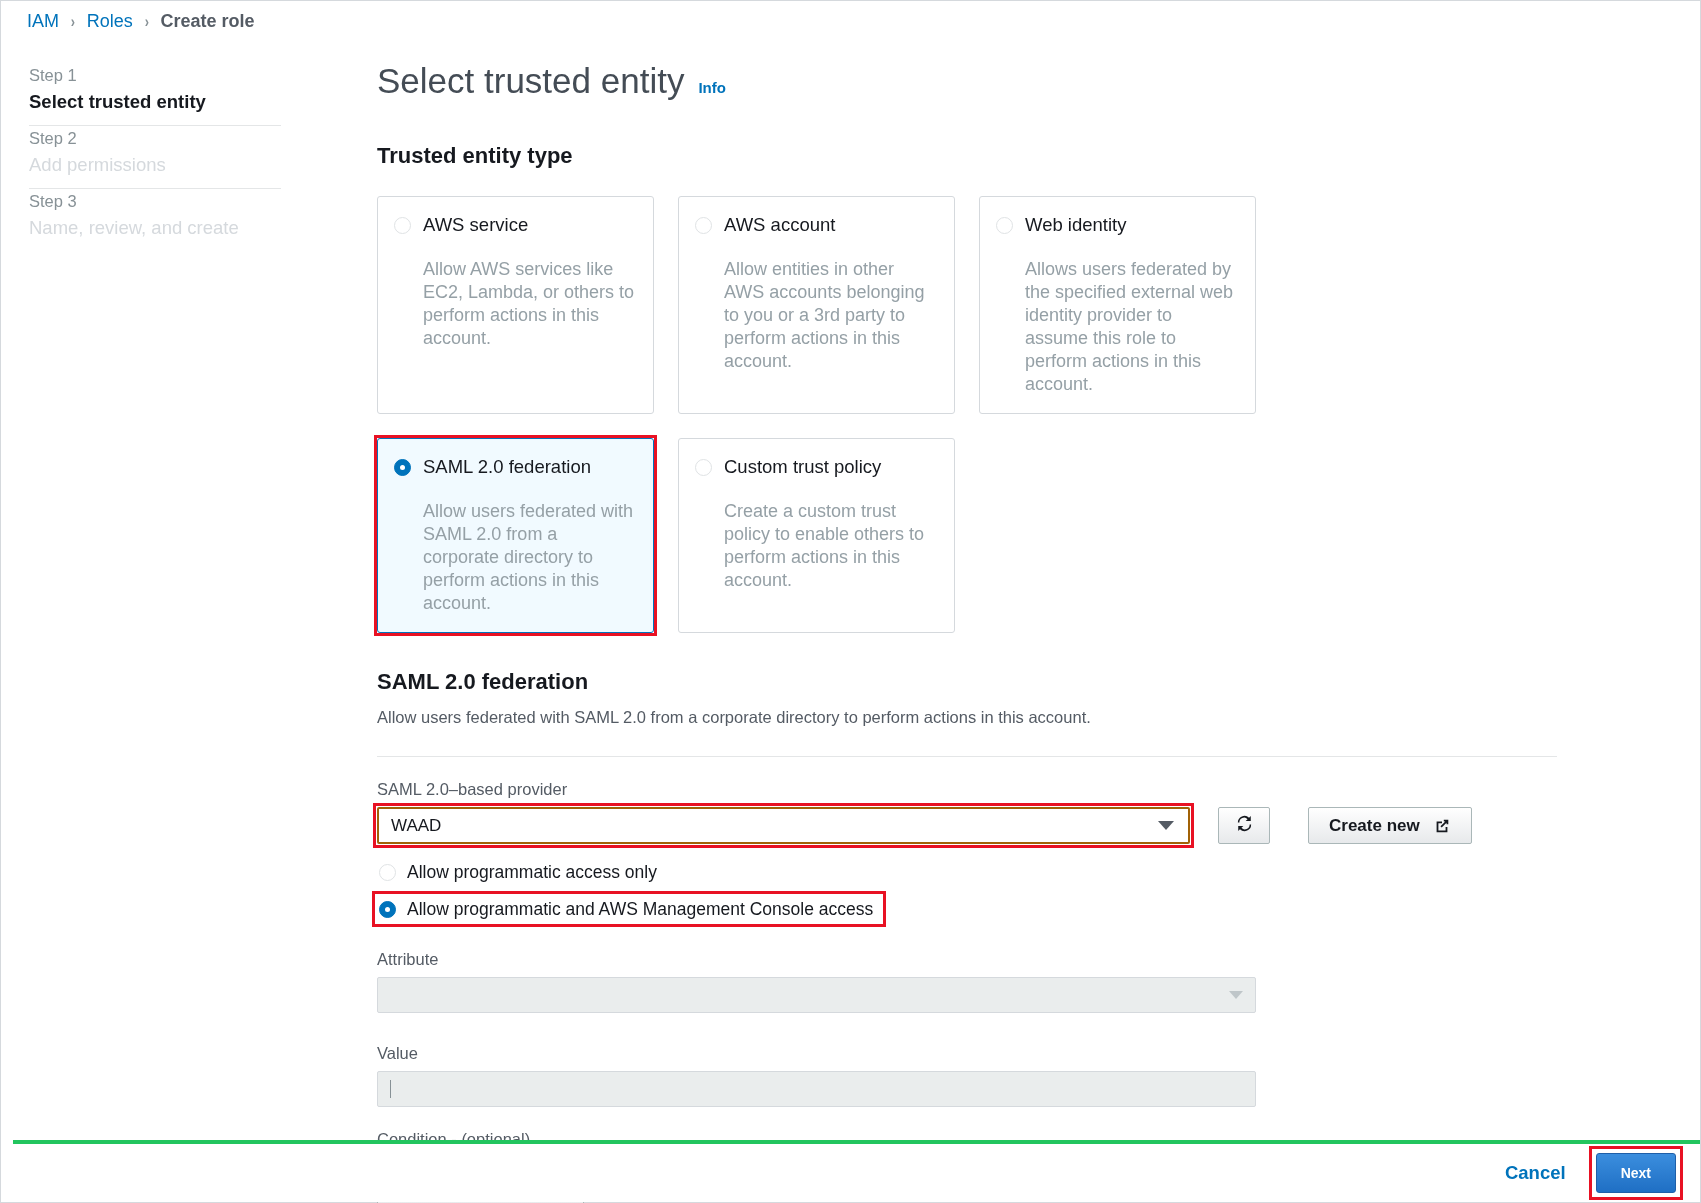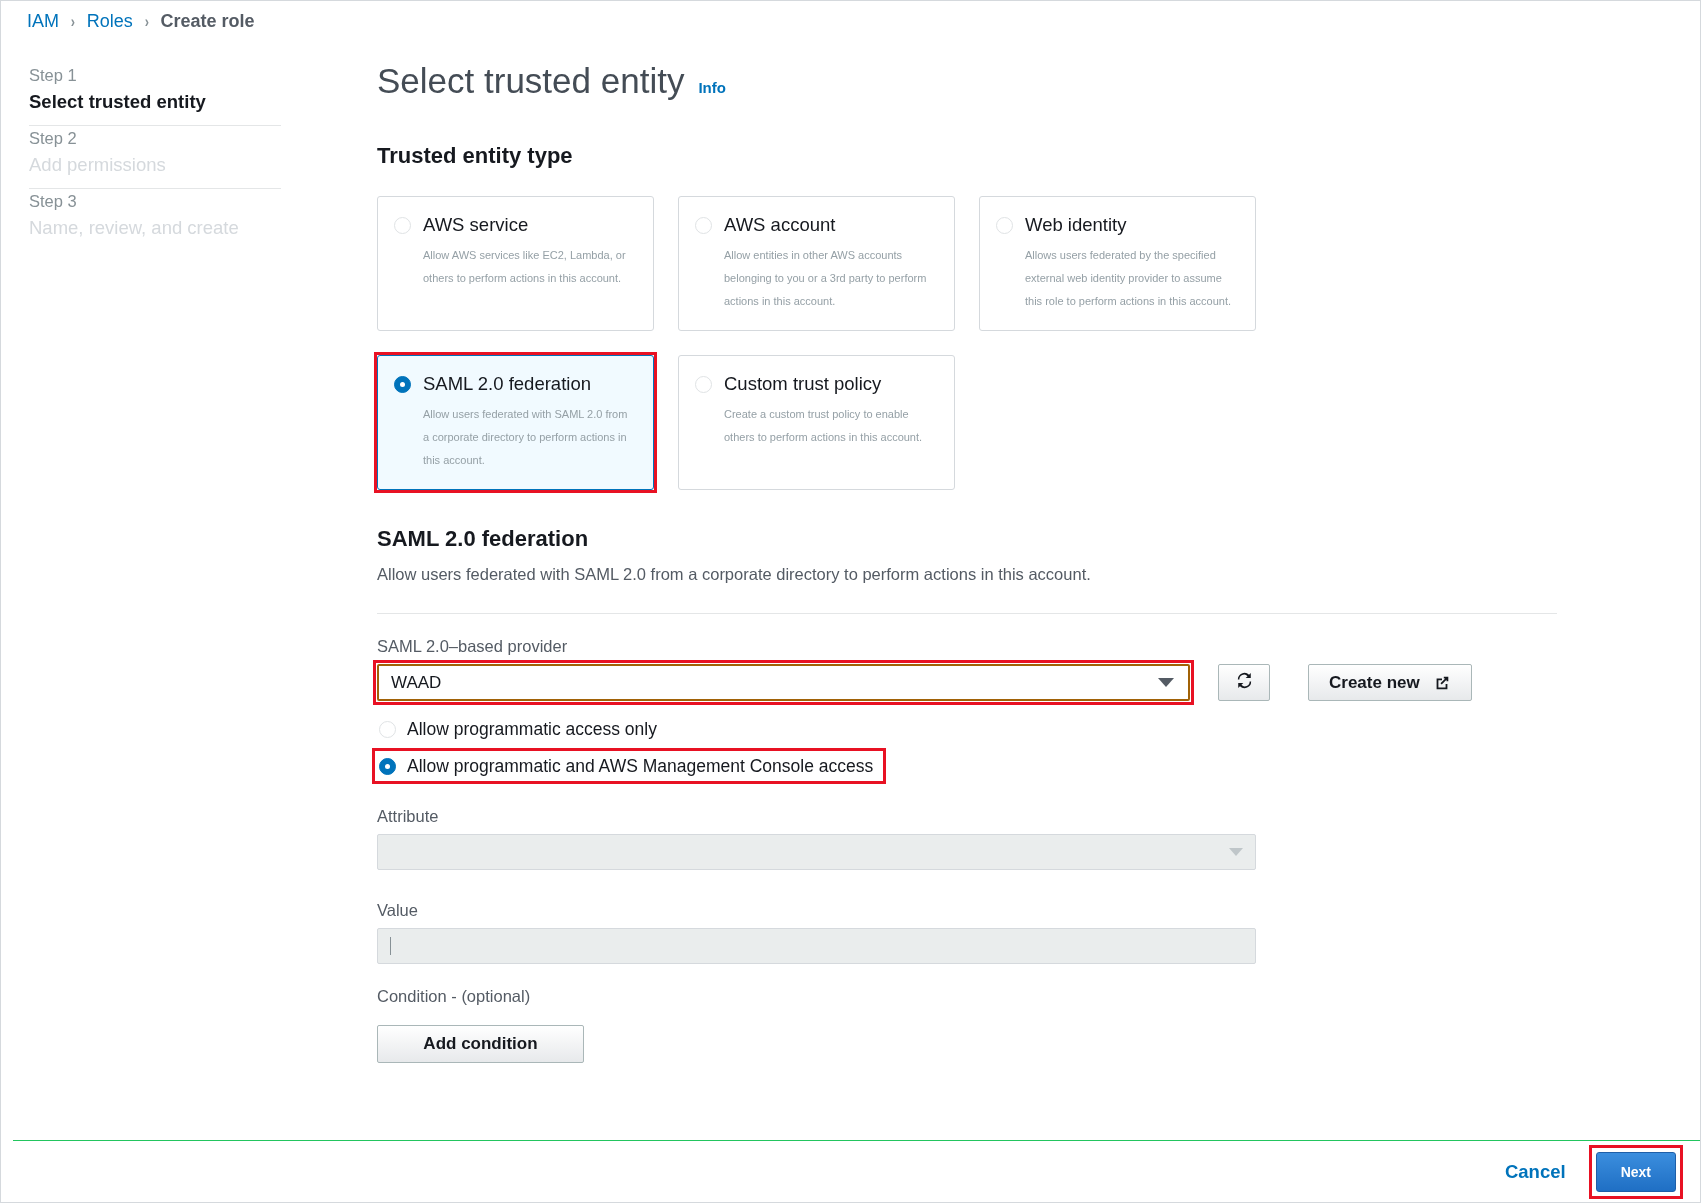--- a/index.html
+++ b/index.html
@@ -137,24 +137,24 @@
     background: #ffffff;
   }
   .radio.disabled { border-color: #e0e3e5; }
   .tile-text { flex: 1 1 auto; }
   .tile-label {
     font-size: 18.5px;
     color: #16191f;
     line-height: 22px;
   }
   .tile-desc {
-    font-size: 11px;
+    font-size: 18px;
     color: #95a0a6;
     line-height: 23px;
-    margin-top: 8px;
+    margin-top: 22px;
   }
 
   
   .annot {
     position: absolute;
     border: 3px solid #e81123;
     pointer-events: none;
     z-index: 30;
   }
 
@@ -285,21 +285,21 @@
     margin-top: 11px;
     padding: 0 21px;
     height: 38px;
   }
 
   
   .footer {
     position: absolute;
     left: 12px; right: 0; bottom: 0;
     height: 62px;
-    border-top: 1px solid #22c55e;
+    border-top: 4px solid #22c55e;
     display: flex;
     align-items: center;
     justify-content: flex-end;
     padding-right: 24px;
     gap: 30px;
     background: #ffffff;
   }
   .cancel-link {
     font-size: 18.5px;
     color: #0073bb;

